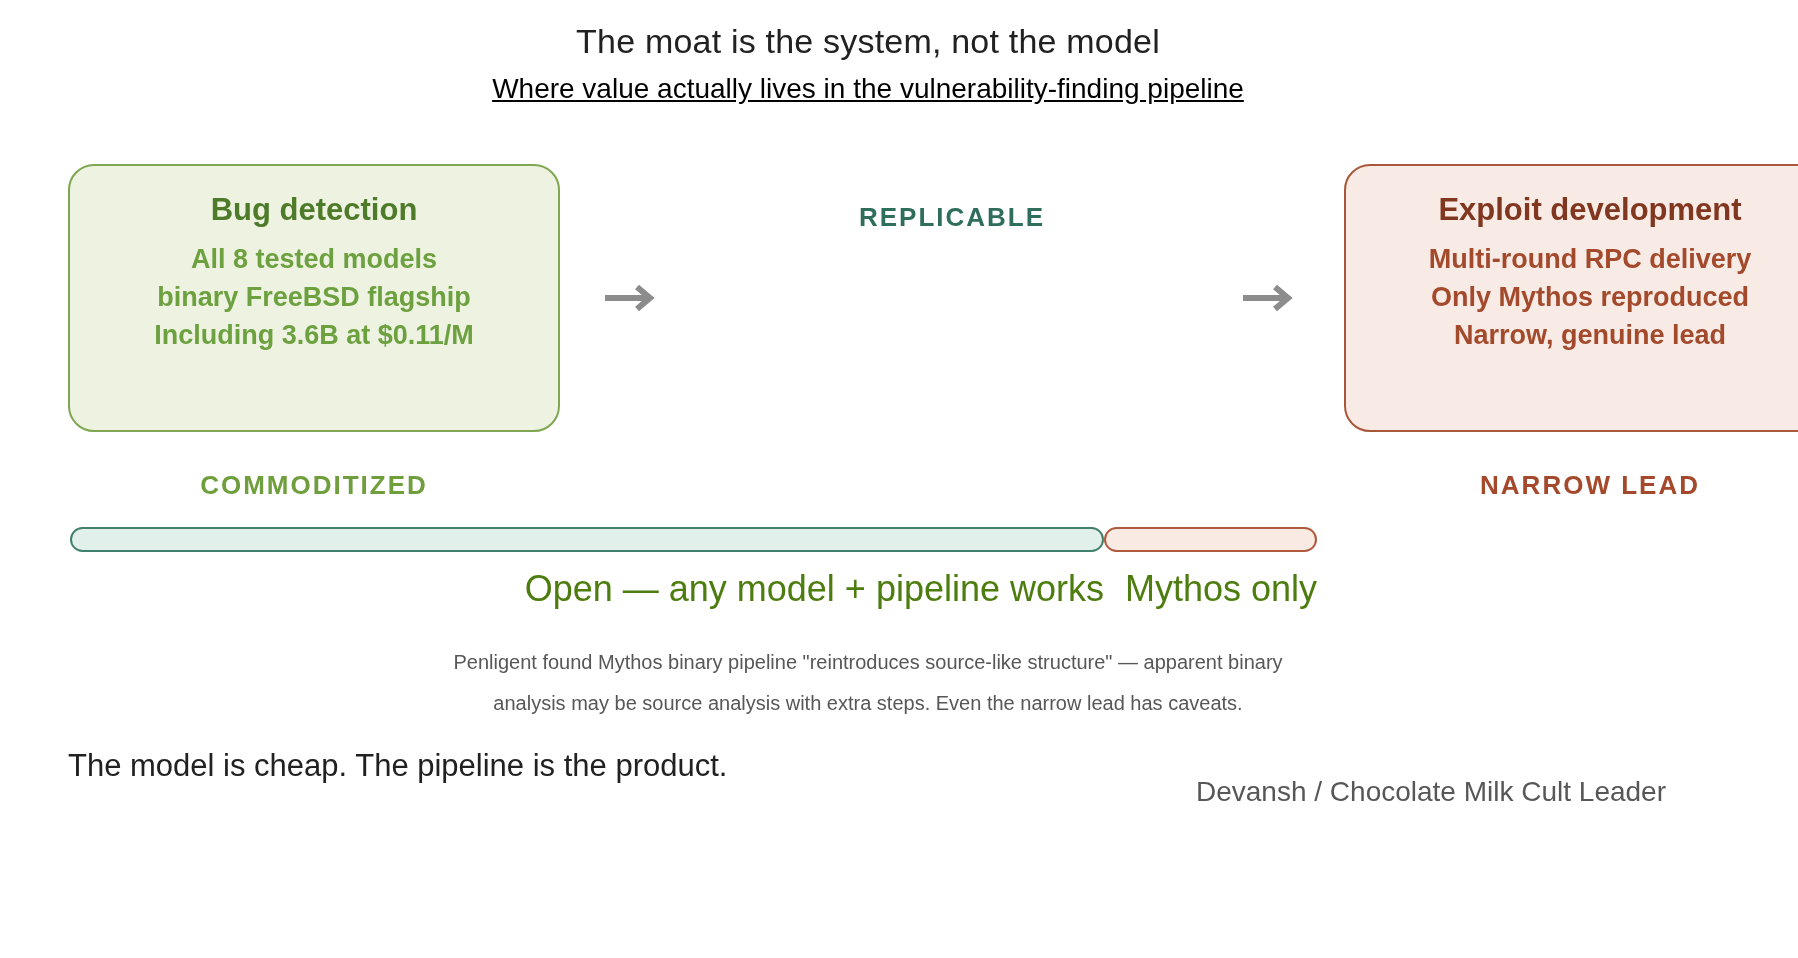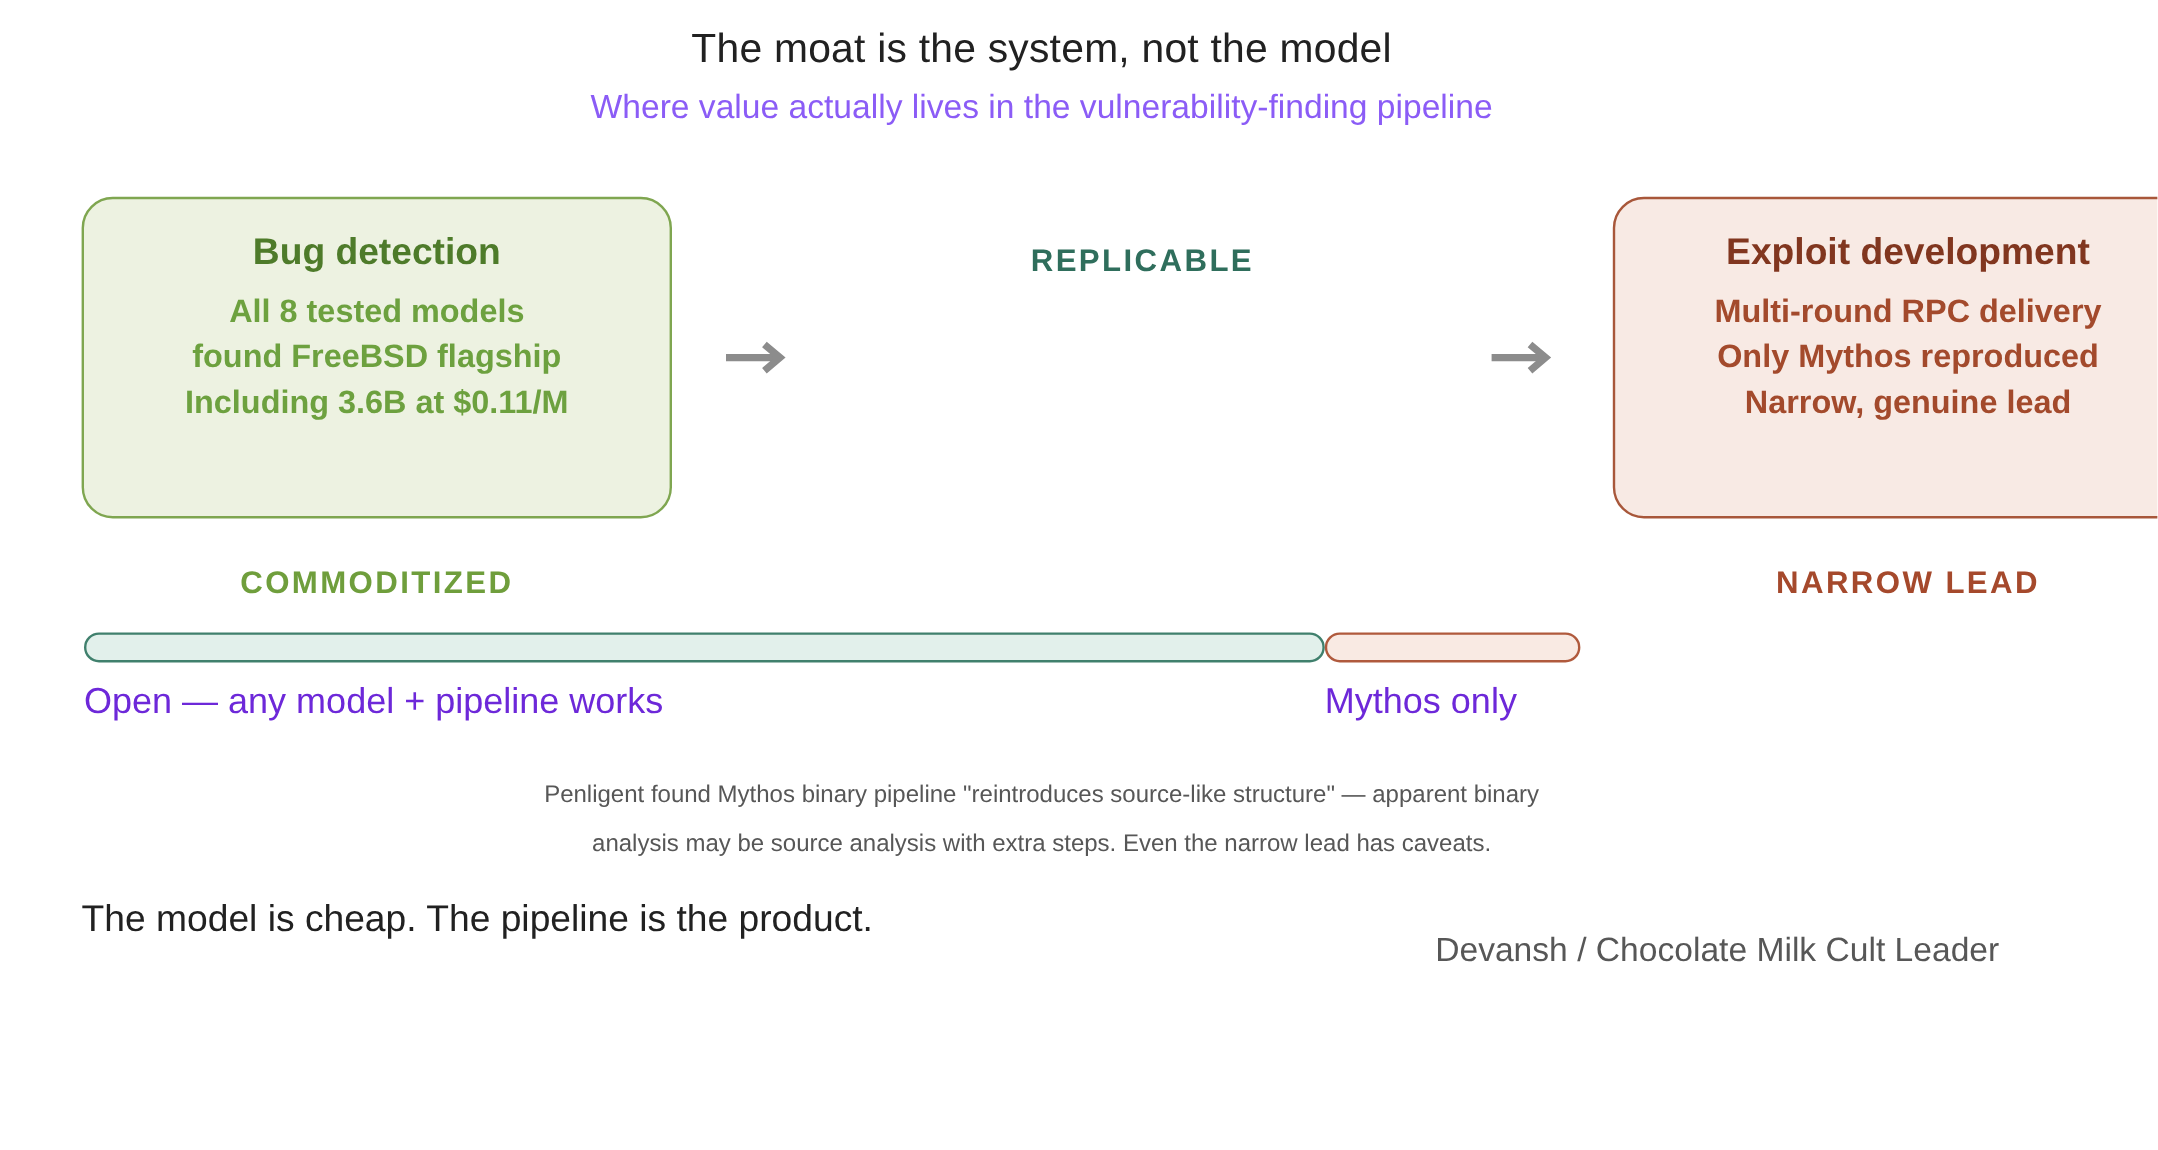--- a/index.html
+++ b/index.html
@@ -6,21 +6,21 @@
   .canvas{
     position:relative;
     width:1798px;height:958px;
     background:#ffffff;
     font-family:"Liberation Sans", sans-serif;
     overflow:hidden;
   }
   
   .header{position:absolute;top:22px;left:68px;width:1600px;text-align:center;}
   .title{font-size:34px;font-weight:normal;color:#212121;letter-spacing:.2px;}
-  .subtitle{margin-top:12px;font-size:28px;color:#8b5cf6;}
+  .subtitle{margin-top:12px;font-size:28px;color:#000000;text-decoration:underline;}
   
   .stages{position:absolute;top:164px;left:68px;width:1768px;display:flex;align-items:flex-start;}
   .stage-col{width:492px;flex:0 0 492px;display:flex;flex-direction:column;align-items:center;}
   .stage-box{
     width:492px;height:268px;box-sizing:border-box;
     border-radius:26px;border:2px solid;
     text-align:center;padding-top:22px;
   }
   .stage-title{font-size:31px;font-weight:bold;margin:4px 0 12px;}
   .stage-line{font-size:27px;font-weight:bold;line-height:38px;}
@@ -38,21 +38,21 @@
   }
   .tag-s1{color:#6f9e3c;}
   .tag-s2{color:#2f6e5c;}
   .tag-s3{color:#a5492c;}
   .arrow-cell{flex:1 1 auto;display:flex;justify-content:center;margin-top:120px;}
   
   .bar{position:absolute;top:527px;left:70px;display:flex;}
   .bar-seg{height:25px;box-sizing:border-box;border:2px solid;border-radius:13px;}
   .bar-open{width:1034px;background:#e2f0eb;border-color:#40806d;}
   .bar-mythos{width:213px;background:#f9eae3;border-color:#b05a3d;}
-  .bar-label{position:absolute;top:568px;font-size:30px;color:#6d28d9;text-align:left;white-space:nowrap;}
+  .bar-label{position:absolute;top:568px;font-size:36px;color:#4d7c0f;text-align:right;white-space:nowrap;}
   .bar-label-open{left:70px;width:1034px;}
   .bar-label-mythos{left:1104px;width:213px;}
   
   .note{position:absolute;top:642px;left:68px;width:1600px;text-align:center;
         font-size:20px;line-height:41px;color:#575757;}
   .note span{display:block;}
   .takeaway{position:absolute;top:748px;left:68px;width:1600px;text-align:left;
         font-size:31px;font-weight:normal;color:#212121;}
   .attribution{position:absolute;top:776px;left:68px;width:1600px;text-align:right;
         font-size:28px;color:#575757;padding-right:2px;box-sizing:border-box;}
@@ -66,21 +66,21 @@
     <div class="title">The moat is the system, not the model</div>
     <div class="subtitle">Where value actually lives in the vulnerability-finding pipeline</div>
   </div>
 
   <div class="stages">
 
     <div class="stage-col">
       <div class="stage-box box-s1">
         <div class="stage-title">Bug detection</div>
         <div class="stage-line">All 8 tested models</div>
-        <div class="stage-line">found FreeBSD flagship</div>
+        <div class="stage-line">binary FreeBSD flagship</div>
         <div class="stage-line">Including 3.6B at $0.11/M</div>
       </div>
       <div class="stage-tag tag-s1">COMMODITIZED</div>
     </div>
 
     <div class="arrow-cell">
       <svg width="58" height="28" viewBox="0 0 58 28">
         <line x1="1" y1="14" x2="44" y2="14" stroke="#8c8c8c" stroke-width="6"></line>
         <polyline points="33,3 46,14 33,25" fill="none" stroke="#8c8c8c" stroke-width="6"></polyline>
       </svg>

